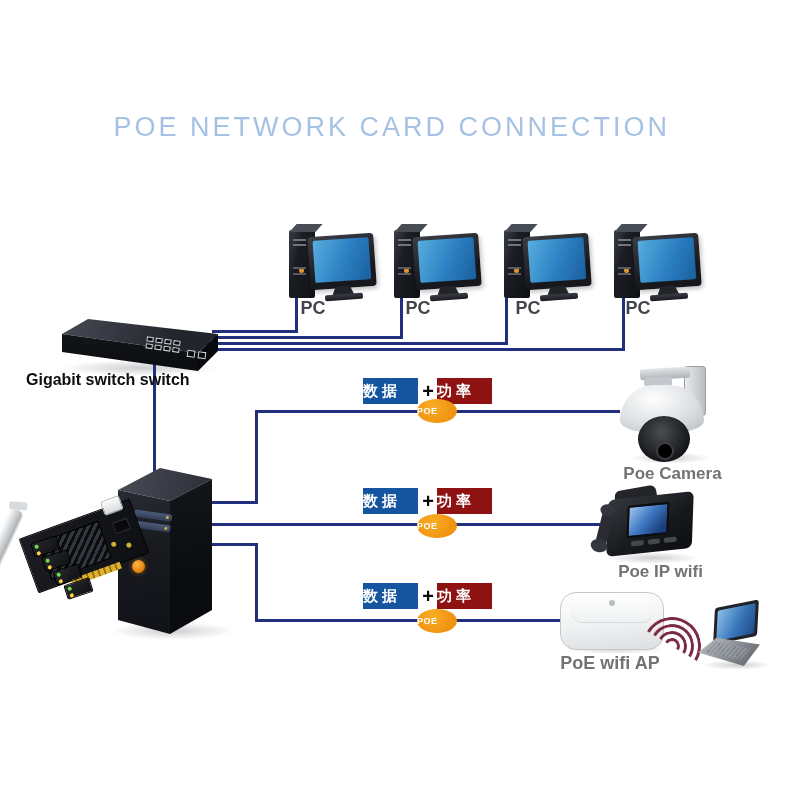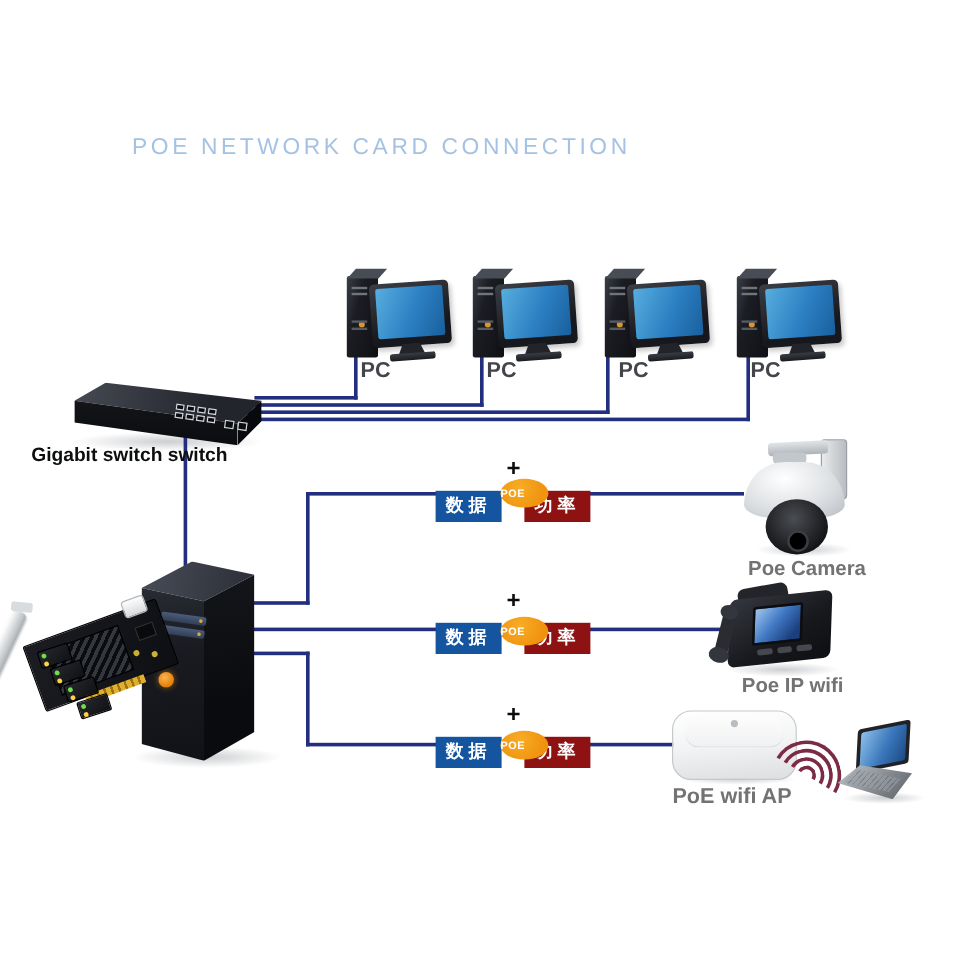--- a/index.html
+++ b/index.html
@@ -9,22 +9,22 @@
     --power-box:#8e1212;
     --poe-badge:#f0930f;
   }
   *{margin:0;padding:0;box-sizing:border-box;}
   html,body{background:#fff;}
   .canvas{
     position:relative;width:800px;height:800px;background:#fff;overflow:hidden;
     font-family:"Liberation Sans",sans-serif;
   }
   .title{
-    position:absolute;left:110px;top:112px;width:560px;text-align:left;
-    font-size:19px;letter-spacing:3px;color:var(--title-text);font-weight:400;
+    position:absolute;left:110px;top:112px;width:560px;text-align:right;
+    font-size:27px;letter-spacing:3px;color:var(--title-text);font-weight:400;
   }
   
   .line{position:absolute;background:var(--connection-line);z-index:1;}
   .h{height:3px;} .v{width:3px;}
   
   .shadow{position:absolute;z-index:0;border-radius:50%;
     background:radial-gradient(ellipse,rgba(110,115,122,.35),rgba(255,255,255,0) 70%);}
   
   .pc{position:absolute;width:95px;height:98px;z-index:2;}
   .pc-tower{position:absolute;left:6px;top:8px;width:26px;height:68px;border-radius:2px;
@@ -91,21 +91,21 @@
     background:linear-gradient(90deg,#ffffff,#c6cacd 70%,#a9adb1);transform:rotate(25deg);
     transform-origin:6px 6px;box-shadow:1px 1px 2px rgba(0,0,0,.3);}
   .nic-bracket::before{content:"";position:absolute;left:-3px;top:-8px;width:18px;height:8px;border-radius:2px;
     background:#d9dcdf;transform:rotate(-20deg);}
   .nic-port{position:absolute;width:27px;height:15px;border:1px solid #000;border-radius:2px;
     background:linear-gradient(150deg,#26282e,#101114);transform:rotate(-18deg);}
   .nic-port::before{content:"";position:absolute;left:2px;top:2px;width:4px;height:4px;border-radius:50%;
     background:#6fe04a;box-shadow:0 7px 0 #ffd23e;}
   
   .row-data,.row-power{position:absolute;width:55px;height:26px;color:#fff;font-weight:bold;
-    font-size:15px;text-align:center;line-height:26px;letter-spacing:4px;z-index:2;margin-top:31px;}
+    font-size:15px;line-height:26px;letter-spacing:4px;z-index:2;}
   .row-data{background:var(--data-box);}
   .row-power{background:var(--power-box);}
   .row-plus{position:absolute;width:18px;text-align:center;font-weight:bold;font-size:20px;color:#0c0c0c;z-index:2;}
   .poe-badge{position:absolute;width:40px;height:24px;border-radius:50%;color:#fff;font-weight:bold;
     font-size:9px;line-height:24px;letter-spacing:.5px;z-index:5;
     background:radial-gradient(circle at 40% 30%,#f8ac25,var(--poe-badge) 70%);}
   
   .dev-label{position:absolute;font-weight:bold;font-size:17px;color:#737373;text-align:center;z-index:2;}
   .camera{position:absolute;left:612px;top:360px;width:112px;height:105px;z-index:2;}
   .cam-plate{position:absolute;left:72px;top:6px;width:22px;height:50px;border:1px solid #9aa0a5;border-radius:3px;

